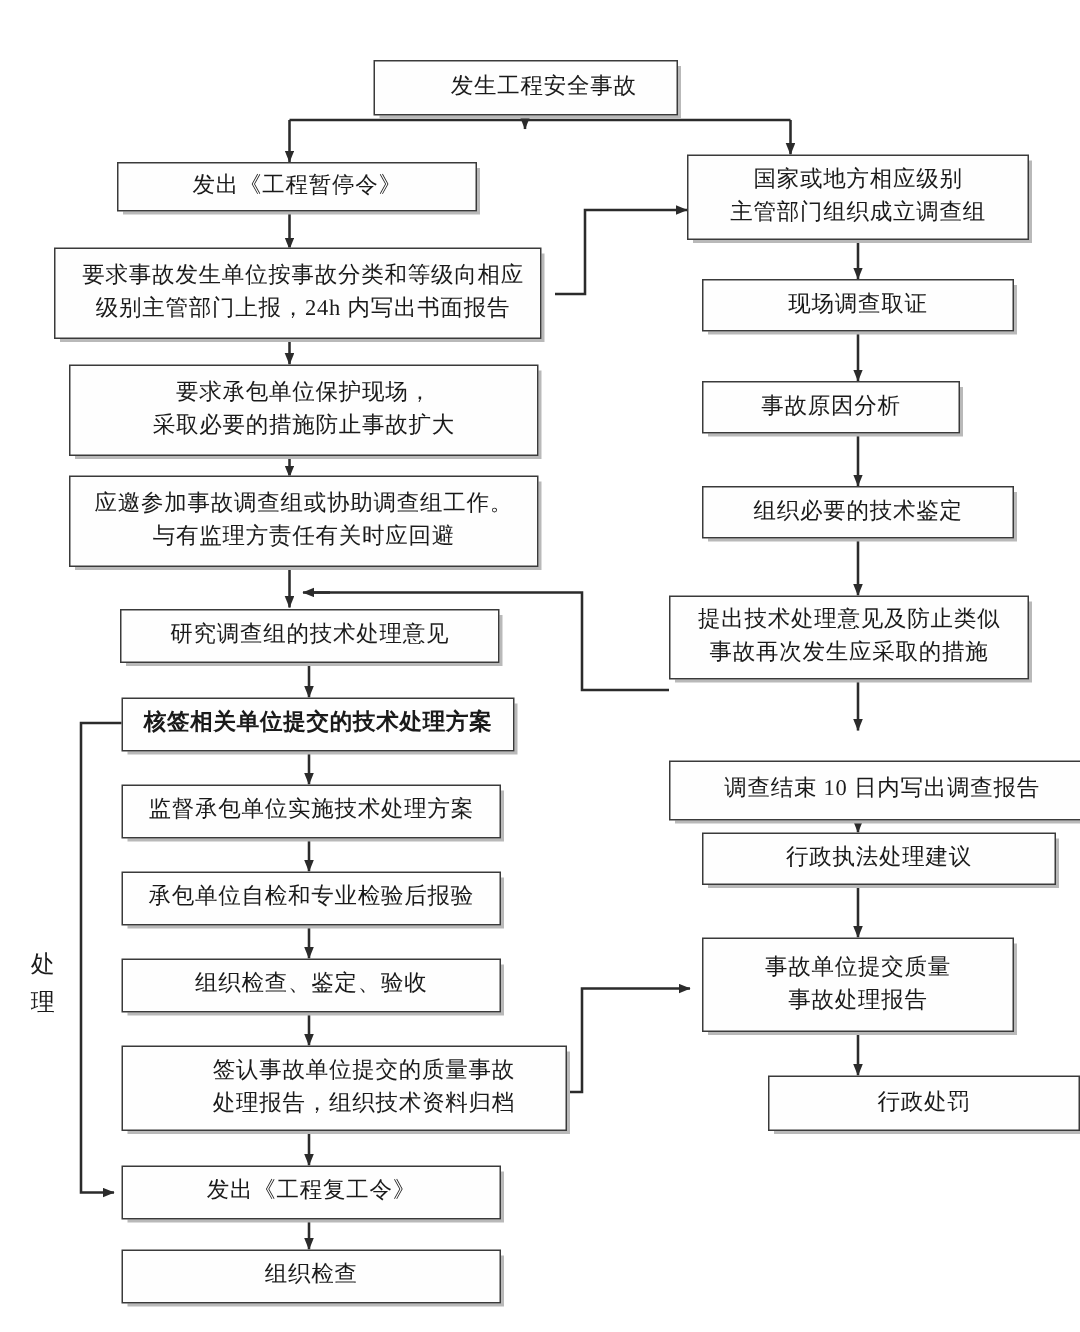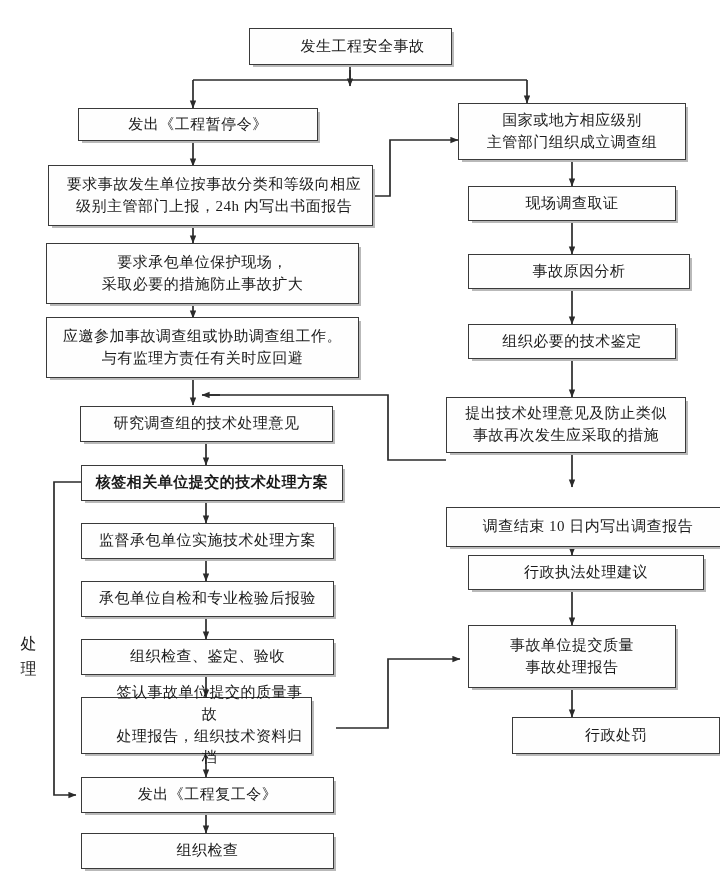--- a/index.html
+++ b/index.html
@@ -85,29 +85,29 @@
       <path d="M572,221 L572,254"></path>
       <path d="M572,289 L572,324"></path>
       <path d="M572,359 L572,397"></path>
       <path d="M572,453 L572,487"></path>
       <path d="M572,527 L572,555"></path>
       <path d="M572,590 L572,625"></path>
       <path d="M572,688 L572,717"></path>
     </g>
   </svg>
 
-  <div class="node" style="left:249px;top:28px;width:203px;height:37px;padding-left:30px;">
+  <div class="node" style="left:249px;top:40px;width:203px;height:37px;padding-left:30px;">
     <span class="txt">发生工程安全事故</span>
   </div>
 
   <div class="node" style="left:78px;top:108px;width:240px;height:33px;">
     <span class="txt">发出《工程暂停令》</span>
   </div>
 
-  <div class="node" style="left:48px;top:165px;width:325px;height:61px;padding-left:13px;">
+  <div class="node" style="left:36px;top:165px;width:325px;height:61px;padding-left:13px;">
     <span class="txt">要求事故发生单位按事故分类和等级向相应
 级别主管部门上报，24h 内写出书面报告</span>
   </div>
 
   <div class="node" style="left:46px;top:243px;width:313px;height:61px;">
     <span class="txt">要求承包单位保护现场，
 采取必要的措施防止事故扩大</span>
   </div>
 
   <div class="node" style="left:46px;top:317px;width:313px;height:61px;">
@@ -128,21 +128,21 @@
   </div>
 
   <div class="node" style="left:81px;top:581px;width:253px;height:36px;">
     <span class="txt">承包单位自检和专业检验后报验</span>
   </div>
 
   <div class="node" style="left:81px;top:639px;width:253px;height:36px;">
     <span class="txt">组织检查、鉴定、验收</span>
   </div>
 
-  <div class="node" style="left:81px;top:697px;width:231px;height:57px;padding-left:32px;">
+  <div class="node" style="left:81px;top:697px;width:297px;height:57px;padding-left:32px;">
     <span class="txt">签认事故单位提交的质量事故
 处理报告，组织技术资料归档</span>
   </div>
 
   <div class="node" style="left:81px;top:777px;width:253px;height:36px;">
     <span class="txt">发出《工程复工令》</span>
   </div>
 
   <div class="node" style="left:81px;top:833px;width:253px;height:36px;">
     <span class="txt">组织检查</span>
@@ -150,21 +150,21 @@
 
   <div class="node" style="left:458px;top:103px;width:228px;height:57px;">
     <span class="txt">国家或地方相应级别
 主管部门组织成立调查组</span>
   </div>
 
   <div class="node" style="left:468px;top:186px;width:208px;height:35px;">
     <span class="txt">现场调查取证</span>
   </div>
 
-  <div class="node" style="left:468px;top:254px;width:222px;height:35px;">
+  <div class="node" style="left:468px;top:254px;width:172px;height:35px;">
     <span class="txt">事故原因分析</span>
   </div>
 
   <div class="node" style="left:468px;top:324px;width:208px;height:35px;">
     <span class="txt">组织必要的技术鉴定</span>
   </div>
 
   <div class="node" style="left:446px;top:397px;width:240px;height:56px;">
     <span class="txt">提出技术处理意见及防止类似
 事故再次发生应采取的措施</span>

